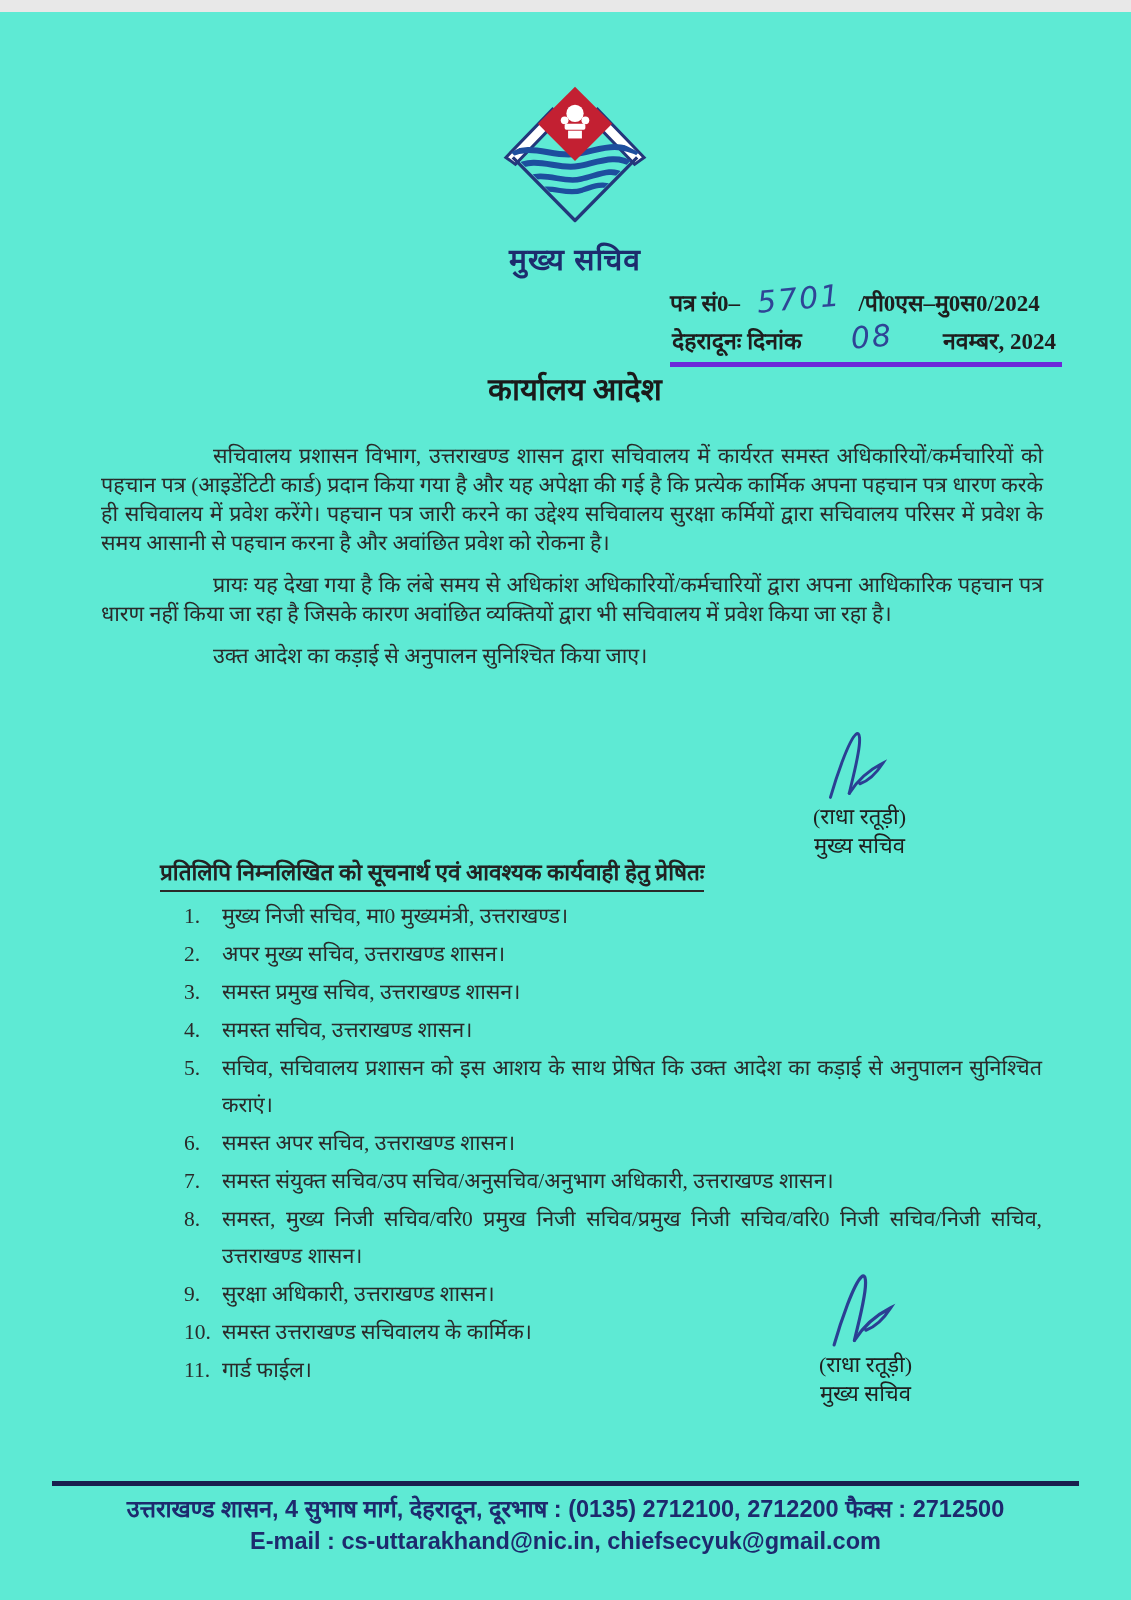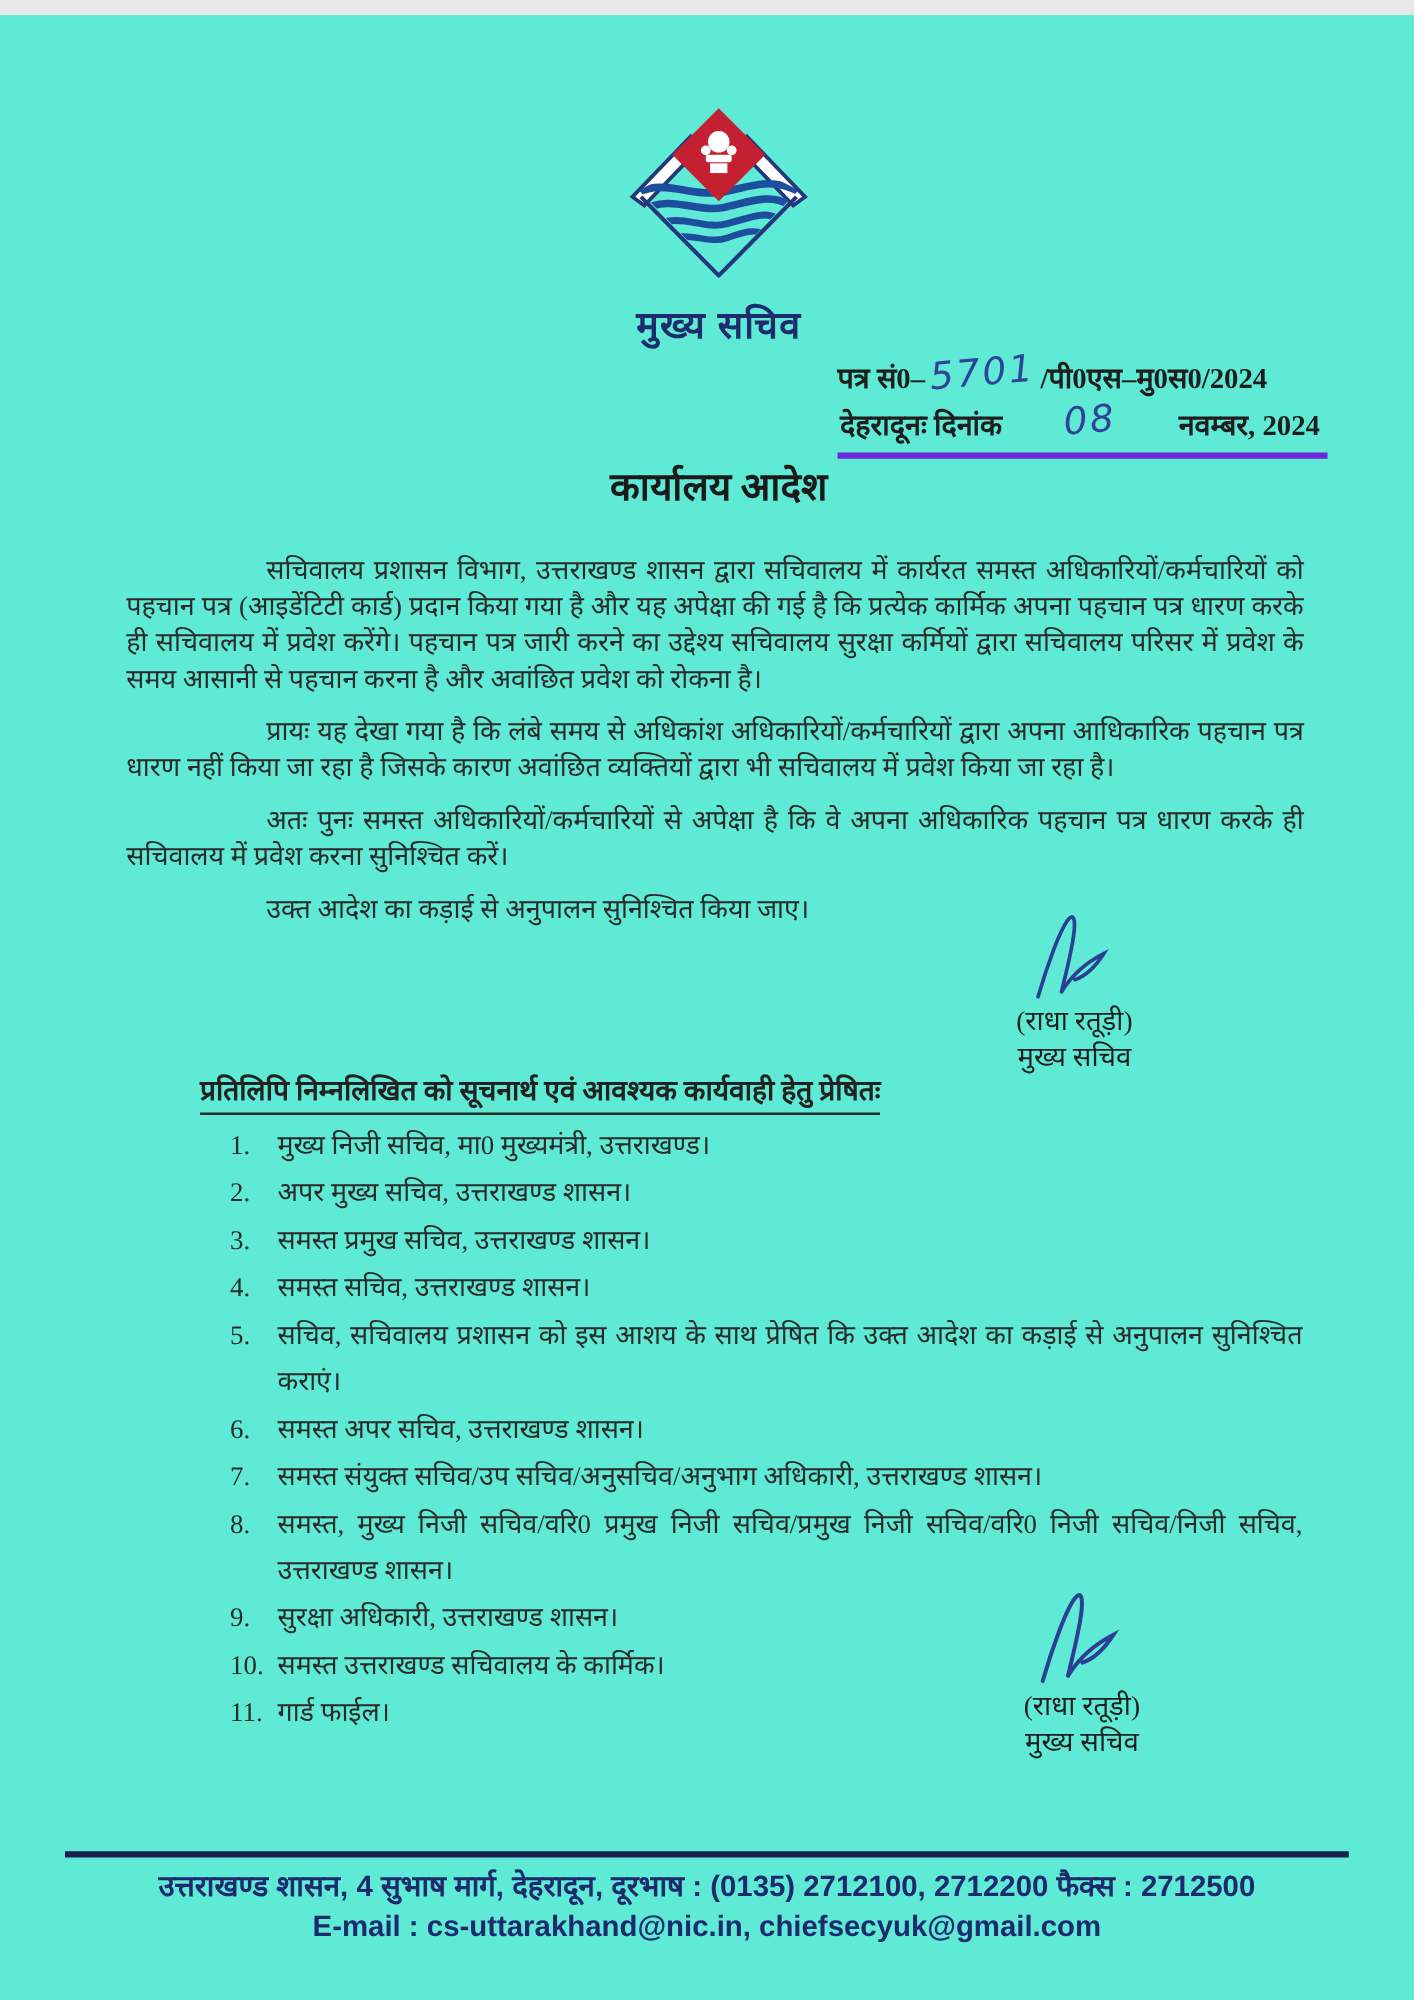--- a/index.html
+++ b/index.html
@@ -21,21 +21,21 @@
     margin-top:8px; font-size:30px; font-weight:600;
     color:#1d2c6d; letter-spacing:1px;
     font-family:"Liberation Sans", "DejaVu Sans", sans-serif;
   }
 
   
   .ref-block {
     position:absolute; top:271px; right:88px; width:392px;
     font-size:23px; font-weight:600; color:#1e1e1e;
   }
-  .ref-line1 { display:flex; align-items:baseline; gap:4px; white-space:nowrap; }
+  .ref-line1 { display:flex; align-items:baseline; gap:17px; white-space:nowrap; }
   .hand {
     color:#2f4496; font-size:30px; font-style:italic; font-weight:500;
     display:inline-block; transform:rotate(-5deg) translateY(-2px);
     letter-spacing:2px;
     font-family:"DejaVu Sans", sans-serif;
   }
   .ref-line2 {
     margin-top:3px; border-bottom:5px solid #6d28d9;
     padding:0 6px 6px 2px;
     display:flex; align-items:baseline; justify-content:space-between;
@@ -135,21 +135,20 @@
       <span class="hand">08</span>
       <span>नवम्बर, 2024</span>
     </div>
   </div>
 
   <div class="doc-title">कार्यालय आदेश</div>
 
   <div class="body-text">
     <p>सचिवालय प्रशासन विभाग, उत्तराखण्ड शासन द्वारा सचिवालय में कार्यरत समस्त अधिकारियों/कर्मचारियों को पहचान पत्र (आइडेंटिटी कार्ड) प्रदान किया गया है और यह अपेक्षा की गई है कि प्रत्येक कार्मिक अपना पहचान पत्र धारण करके ही सचिवालय में प्रवेश करेंगे। पहचान पत्र जारी करने का उद्देश्य सचिवालय सुरक्षा कर्मियों द्वारा सचिवालय परिसर में प्रवेश के समय आसानी से पहचान करना है और अवांछित प्रवेश को रोकना है।</p>
     <p>प्रायः यह देखा गया है कि लंबे समय से अधिकांश अधिकारियों/कर्मचारियों द्वारा अपना आधिकारिक पहचान पत्र धारण नहीं किया जा रहा है जिसके कारण अवांछित व्यक्तियों द्वारा भी सचिवालय में प्रवेश किया जा रहा है।</p>
-    <p>अतः पुनः समस्त अधिकारियों/कर्मचारियों से अपेक्षा है कि वे अपना अधिकारिक पहचान पत्र धारण करके ही सचिवालय में प्रवेश करना सुनिश्चित करें।</p>
     <p class="no-justify">उक्त आदेश का कड़ाई से अनुपालन सुनिश्चित किया जाए।</p>
   </div>
 
   <div class="sig-block sig-1">
     <svg class="sig-mark" viewBox="0 0 90 90">
       <g fill="none" stroke="#2b3f93" stroke-width="3.5" stroke-linecap="round" transform="rotate(3 45 45)">
         <path d="M12,84 C18,58 30,16 38,8 C43,3 44,14 42,30 C40,48 36,66 34,78"></path>
         <path d="M34,78 C44,60 58,48 72,40 C64,54 56,62 46,66"></path>
       </g>
     </svg>

